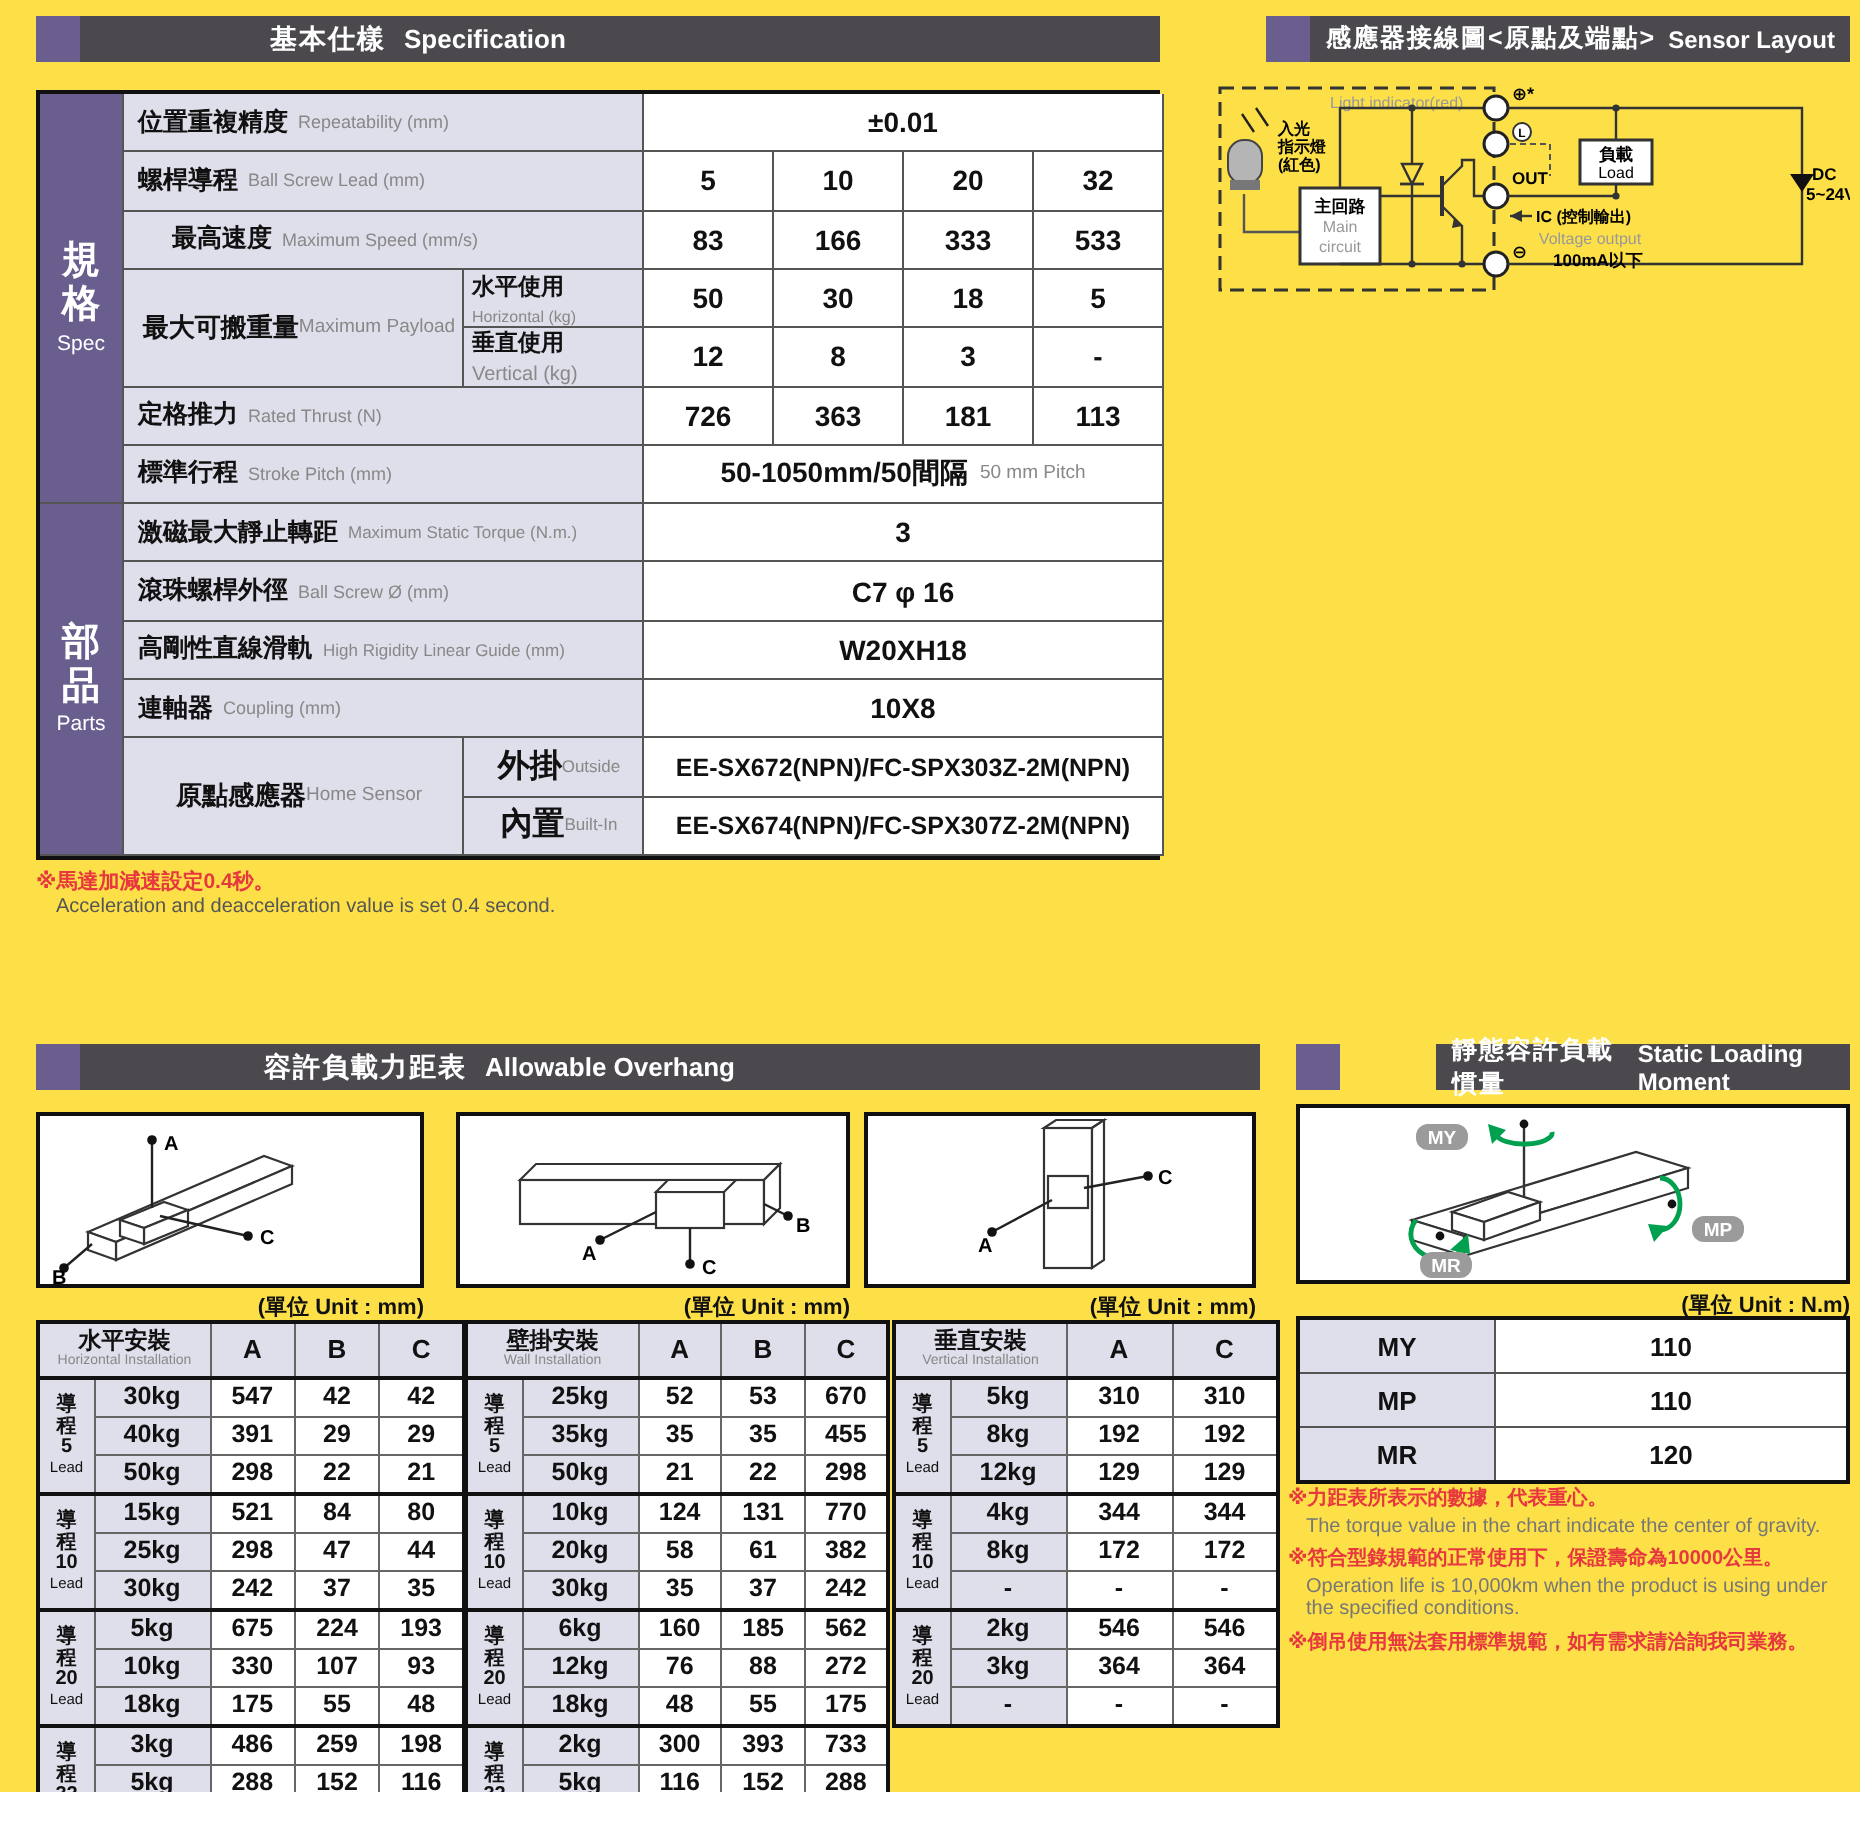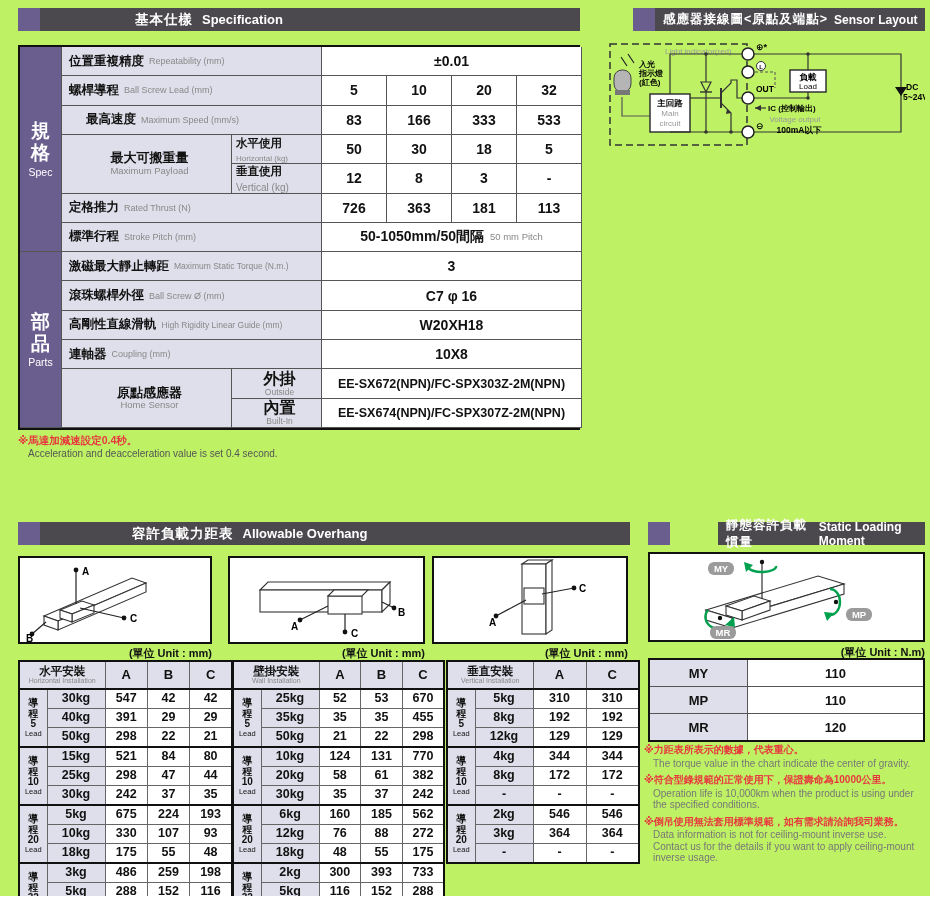--- a/index.html
+++ b/index.html
@@ -1,36 +1,36 @@
 <!DOCTYPE html>
 <html><head>
 <meta charset="utf-8">
 <style>
   html,body{margin:0;padding:0;background:#fff;}
-  #page{position:relative;width:930px;height:896px;background:#bef264;overflow:hidden;
+  #page{position:relative;width:930px;height:896px;background:#fde047;overflow:hidden;
         font-family:"Liberation Sans","DejaVu Sans",sans-serif;color:#111;}
   
   .secbar{position:absolute;height:23px;display:flex;align-items:stretch;}
   .accent{width:22px;background:#6a5e8e;flex:0 0 22px;}
   .bartxt{flex:1;background:#4c494e;color:#fff;display:flex;align-items:center;gap:9px;}
   .bartxt .zh{font-weight:bold;font-size:13.5px;letter-spacing:1px;}
   .bartxt .en{font-weight:bold;font-size:13px;}
   
   #specgrid{position:absolute;left:18px;top:45px;width:562px;height:385px;
     display:grid;grid-template-columns:42px 170px 90px repeat(4,65px);
     grid-template-rows:repeat(13,1fr);border:2px solid #111;box-sizing:border-box;background:#fff;}
   #specgrid>div{border-right:1px solid #555;border-bottom:1px solid #555;box-sizing:border-box;
     display:flex;align-items:center;overflow:hidden;}
   .band{background:#6a5e8e;color:#fff;flex-direction:column;justify-content:center;text-align:center;}
   .band .bzh{font-size:19px;font-weight:bold;width:22px;word-break:break-all;line-height:1.15;}
   .band .ben{font-size:10.5px;margin-top:2px;}
   .lab{background:#dfdfeb;padding-left:7px;gap:5px;flex-wrap:wrap;align-content:center;}
   .lab .zh{font-weight:bold;font-size:12.5px;}
   .lab .en{font-size:9px;color:#888;}
-  .lab2{background:#dfdfeb;padding-left:6px;flex-direction:column;align-items:flex-start;justify-content:center;}
+  .lab2{background:#dfdfeb;padding-left:6px;flex-direction:row;align-items:flex-start;justify-content:center;}
   .lab2 .zh{font-weight:bold;font-size:16px;line-height:1.1;}
   .lab2 .en{font-size:8.5px;color:#888;line-height:1.1;}
   .val{justify-content:center;font-weight:bold;font-size:14px;background:#fff;gap:6px;}
   .val .small{font-weight:normal;font-size:9.5px;color:#888;}
   .val.sensorv{font-size:12.5px;}
   
   .fn-red{position:absolute;color:#e8383f;font-weight:bold;font-size:10.5px;}
   .fn-gray{position:absolute;color:#555;font-size:10px;}
   
   .dbox{position:absolute;border:2px solid #111;background:#fff;box-sizing:border-box;}
@@ -713,17 +713,16 @@
     <div class="note">
       <div class="nzh">※力距表所表示的數據，代表重心。</div>
       <div class="nen">The torque value in the chart indicate the center of gravity.</div>
     </div>
     <div class="note">
       <div class="nzh">※符合型錄規範的正常使用下，保證壽命為10000公里。</div>
       <div class="nen">Operation life is 10,000km when the product is using under the specified conditions.</div>
     </div>
     <div class="note">
       <div class="nzh">※倒吊使用無法套用標準規範，如有需求請洽詢我司業務。</div>
-      <div class="nen">Data information is not for ceiling-mount inverse use. Contact us for the details if you want to apply ceiling-mount inverse usage.</div>
     </div>
   </div>
 
 </div>
 
 </body></html>

